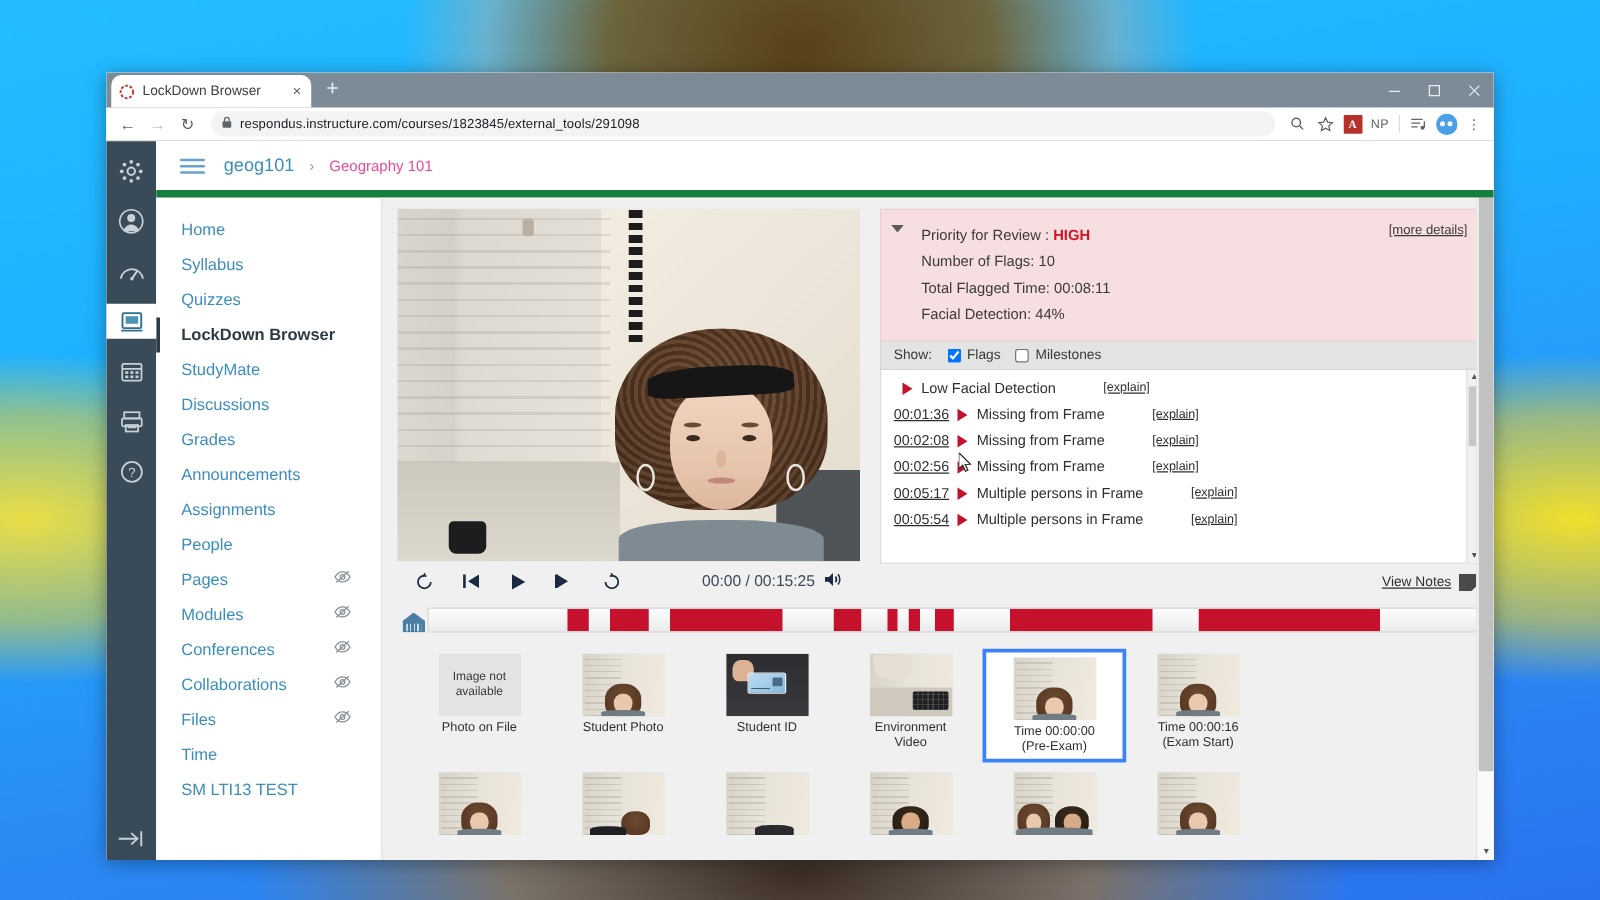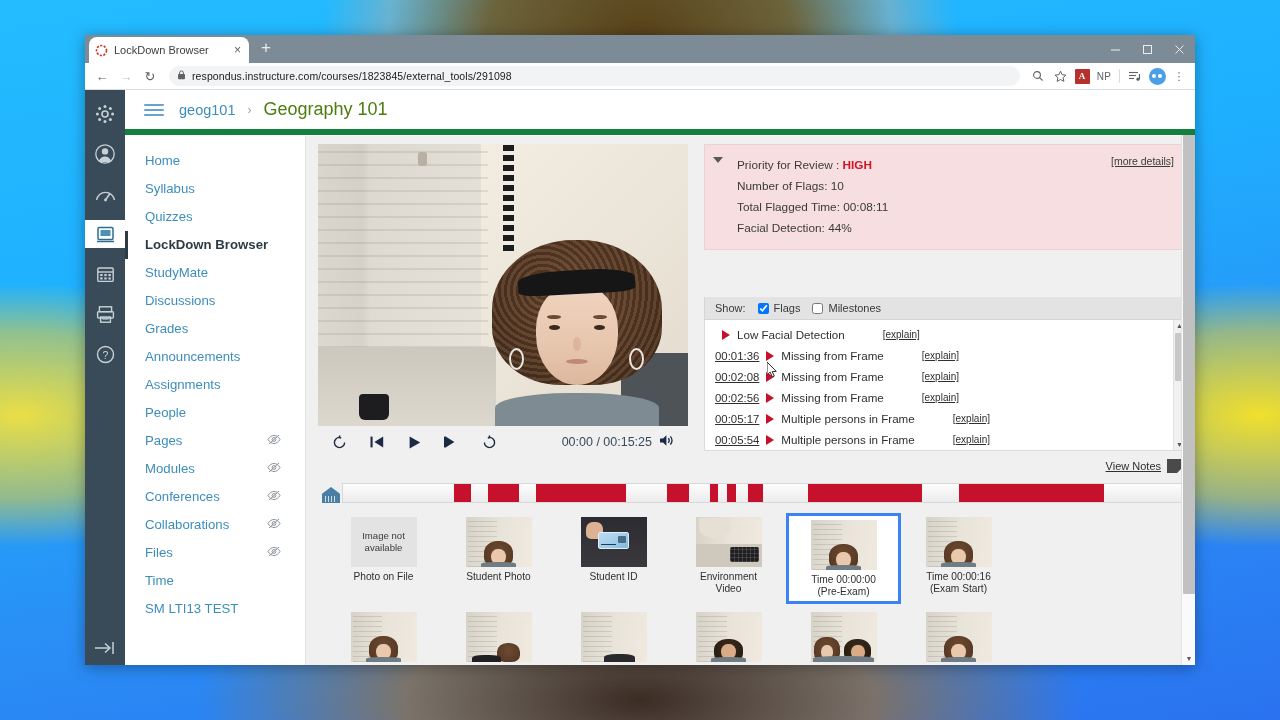--- a/index.html
+++ b/index.html
@@ -19,21 +19,21 @@
       radial-gradient(ellipse 330px 150px at 20px 415px, rgba(245,225,60,.95) 0%, rgba(220,205,70,.6) 55%, rgba(40,130,230,0) 88%),
       radial-gradient(ellipse 330px 150px at 1260px 415px, rgba(245,225,40,.98) 0%, rgba(225,205,60,.6) 55%, rgba(40,130,230,0) 88%),
       radial-gradient(ellipse 700px 360px at 640px 360px, rgba(150,110,60,.30) 0%, rgba(40,130,230,0) 80%),
       linear-gradient(170deg, #24bcff 0%, #1eb0ff 35%, #2a8df5 70%, #2a72f0 100%);
     filter: blur(0px);
   }
 
   
   #browser-window {
     position: absolute;
-    left: 85px; top: 35px; width: 1110px; height: 630px;
+    left: 85px; top: 58px; width: 1110px; height: 630px;
     background: #fff;
     box-shadow: 0 2px 14px rgba(0,0,0,.35);
     display: flex; flex-direction: column;
     overflow: hidden;
   }
 
   
   .titlebar {
     height: 28px; background: #7d8b96; position: relative;
     display: flex; align-items: flex-end; flex: 0 0 28px;
@@ -115,21 +115,21 @@
   .course-col { width: 180px; flex: 0 0 180px; background: #fff; display: flex; flex-direction: column; }
   .crumbbar {
     height: 45px; display: flex; align-items: center; gap: 12px; padding-left: 16px;
     border-bottom: 6px solid #15803d; background: #fff;
     position: absolute; left: 40px; right: 0; top: 0; z-index: 3;
   }
   .hamburger { display: flex; flex-direction: column; gap: 3px; cursor: pointer; padding: 3px; }
   .hamburger span { display: block; width: 20px; height: 2px; background: #68a3c9; border-radius: 1px; }
   .crumb-link { color: #3c8dbc; font-size: 14.5px; cursor: pointer; }
   .crumb-sep { color: #9aa3ab; font-size: 12px; }
-  .crumb-cur { color: #4d7c0f; font-size: 18px; }
+  .crumb-cur { color: #ec4899; font-size: 12px; }
 
   .coursenav { padding-top: 57px; }
   .coursenav a {
     display: flex; align-items: center; justify-content: space-between;
     padding: 6px 18px 6px 20px; font-size: 13.2px; color: #3c8dbc;
     text-decoration: none; cursor: pointer; line-height: 16px;
   }
   .coursenav a.active { color: #2d3b45; font-weight: 600; border-left: 3px solid #2d3b45; padding-left: 17px; }
   .eye { color: #8a9299; font-size: 11px; flex: 0 0 auto; margin-right: 6px; }
 
@@ -214,21 +214,21 @@
   .priority .row.first { padding-left: 22px; }
   .caret {
     position: absolute; left: 8px; top: 12px; width: 0; height: 0;
     border-left: 5px solid transparent; border-right: 5px solid transparent;
     border-top: 6px solid #5a5a5a; cursor: pointer;
   }
   .hi { color: #d31124; font-weight: 600; }
   .more { position: absolute; right: 10px; top: 10px; font-size: 10.5px; color: #3a3a3a; text-decoration: underline; cursor: pointer; }
   .showbar {
     background: #e3e3e3; border: 1px solid #d5d5d5; border-top: none;
-    display: flex; align-items: center; gap: 12px; padding: 5px 10px; font-size: 11px; color: #3a3a3a; margin-top: 47px;
+    display: flex; align-items: center; gap: 12px; padding: 5px 10px; font-size: 11px; color: #3a3a3a;
   }
   .showbar label { display: flex; align-items: center; gap: 5px; cursor: pointer; }
   .showbar input { width: 11px; height: 11px; margin: 0; }
   .flaglist {
     flex: 1; min-height: 0; background: #fff; border: 1px solid #dcdcdc; border-top: none;
     overflow: hidden; position: relative; padding: 4px 0 0 0;
   }
   .flagrow {
     display: flex; align-items: center; gap: 7px; font-size: 11.6px; color: #2f2f2f;
     padding: 4px 12px 4px 10px; white-space: nowrap;

